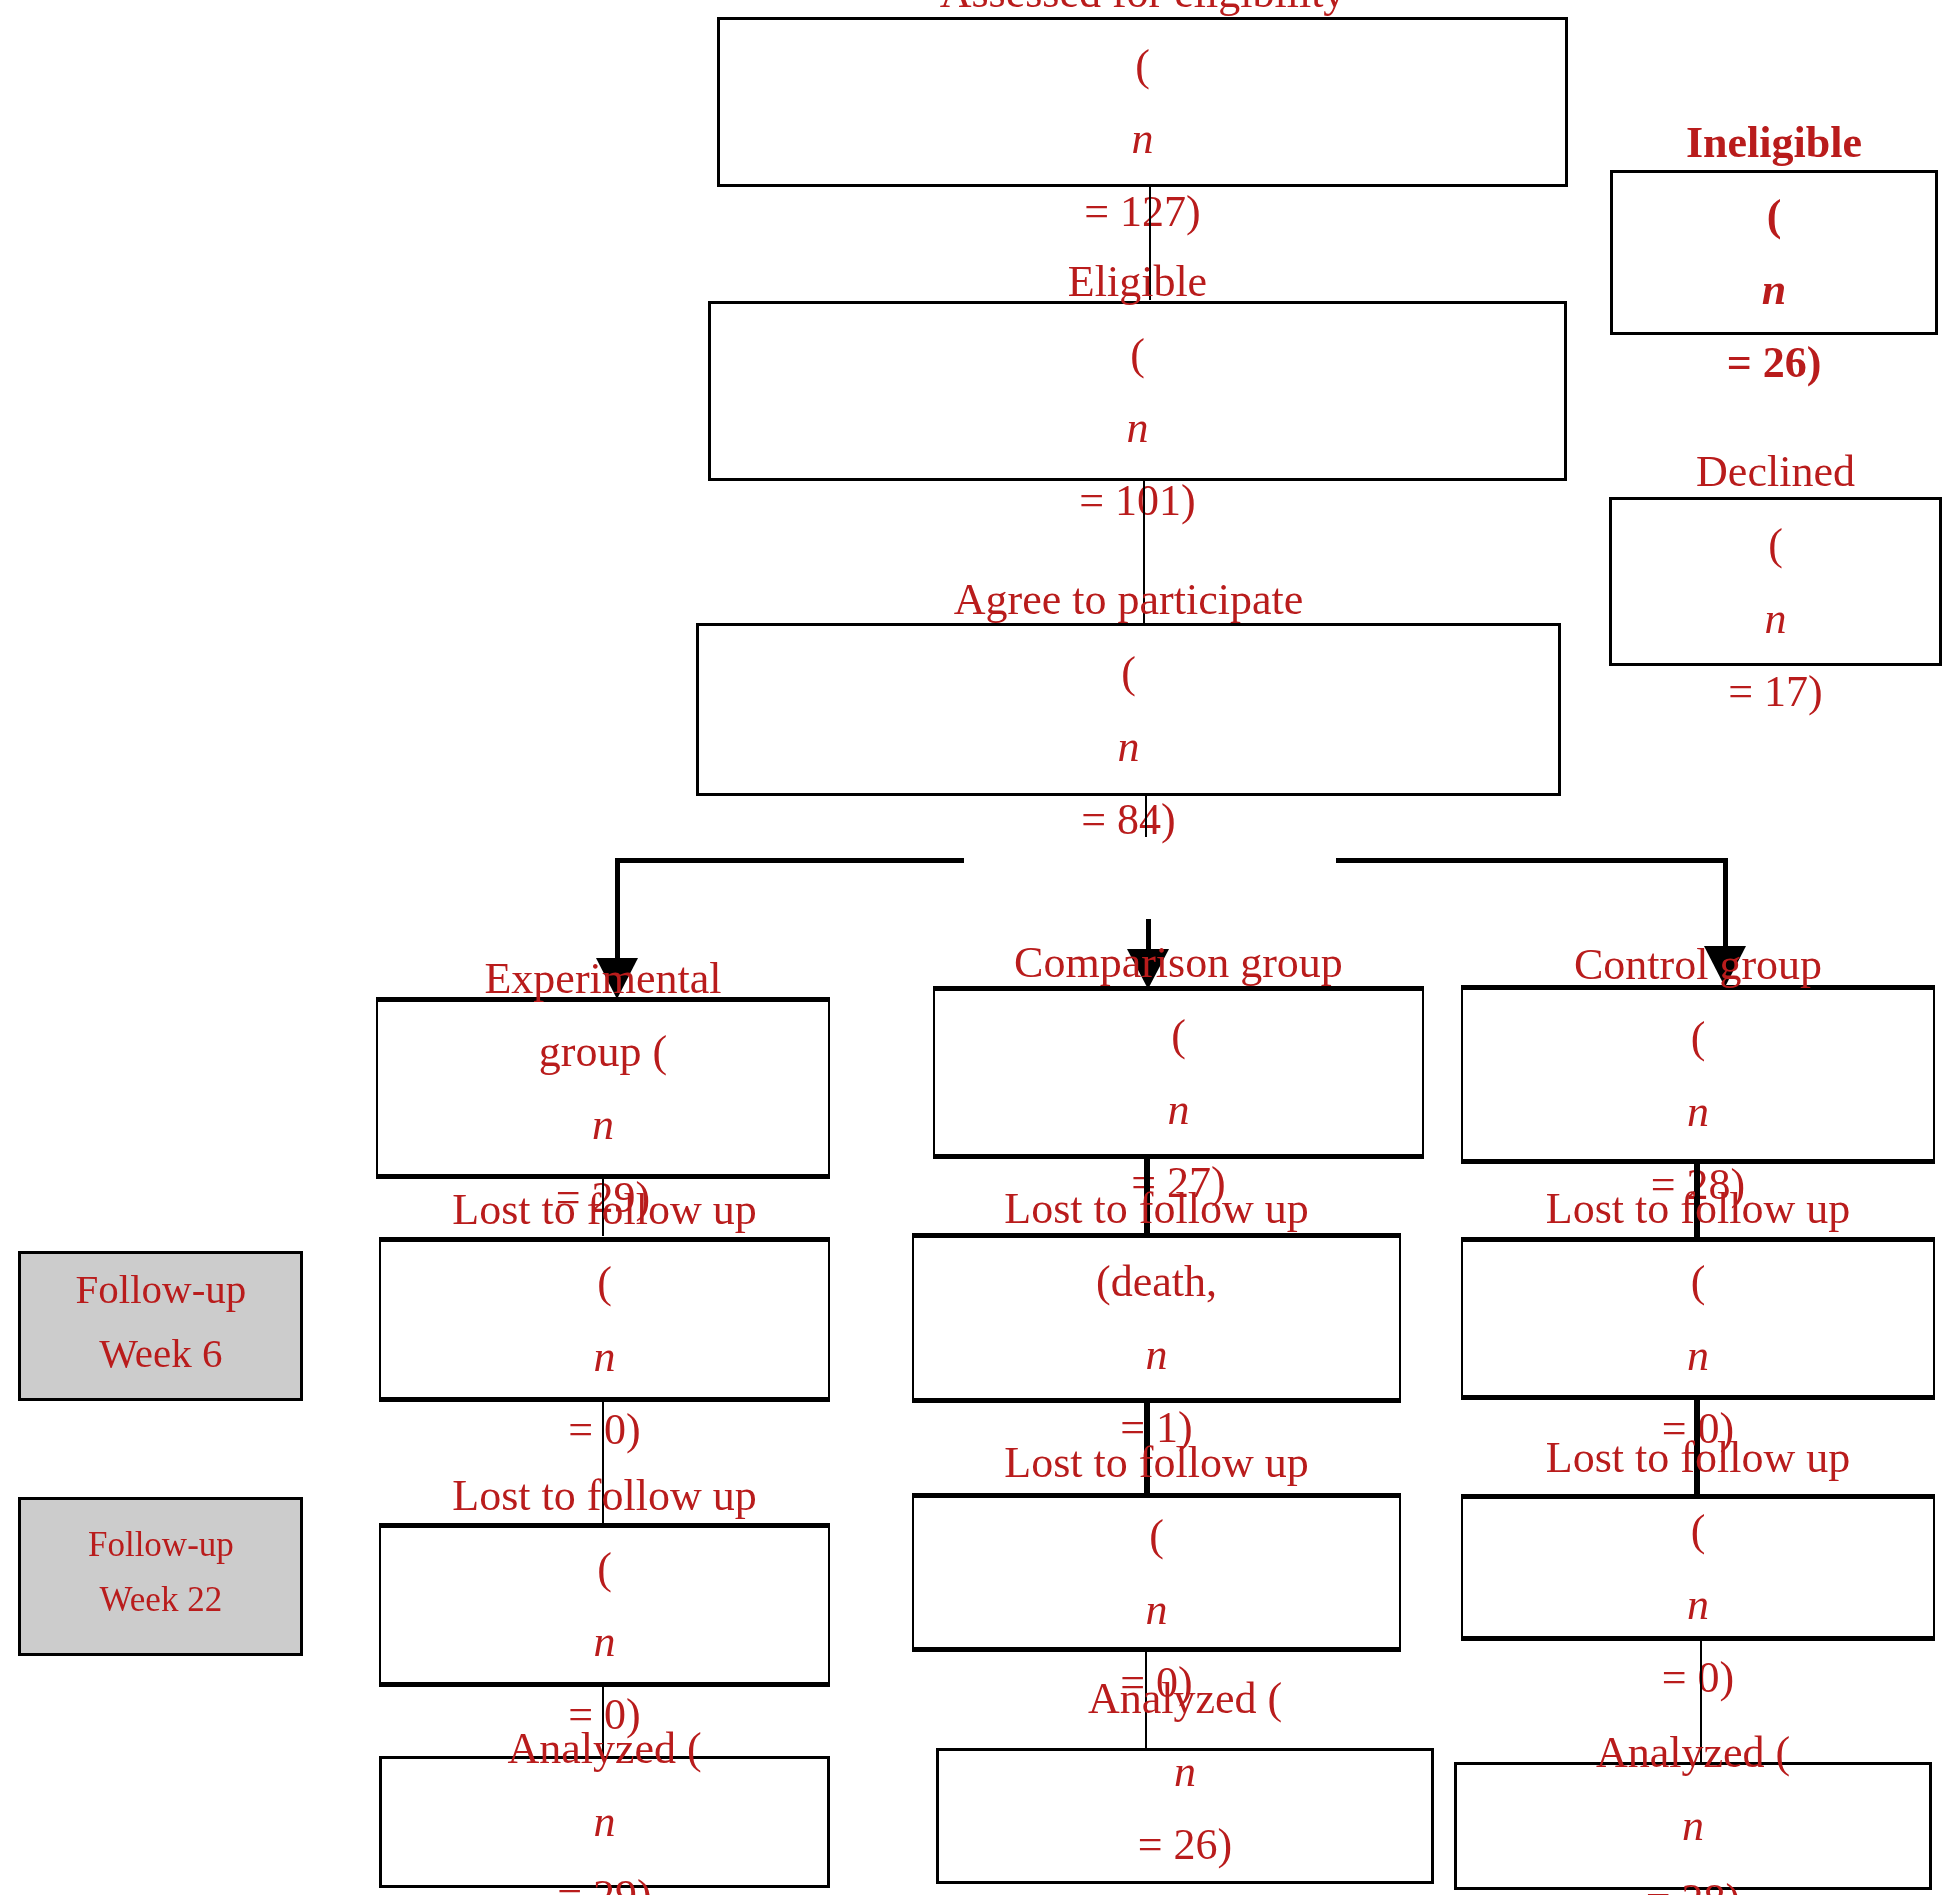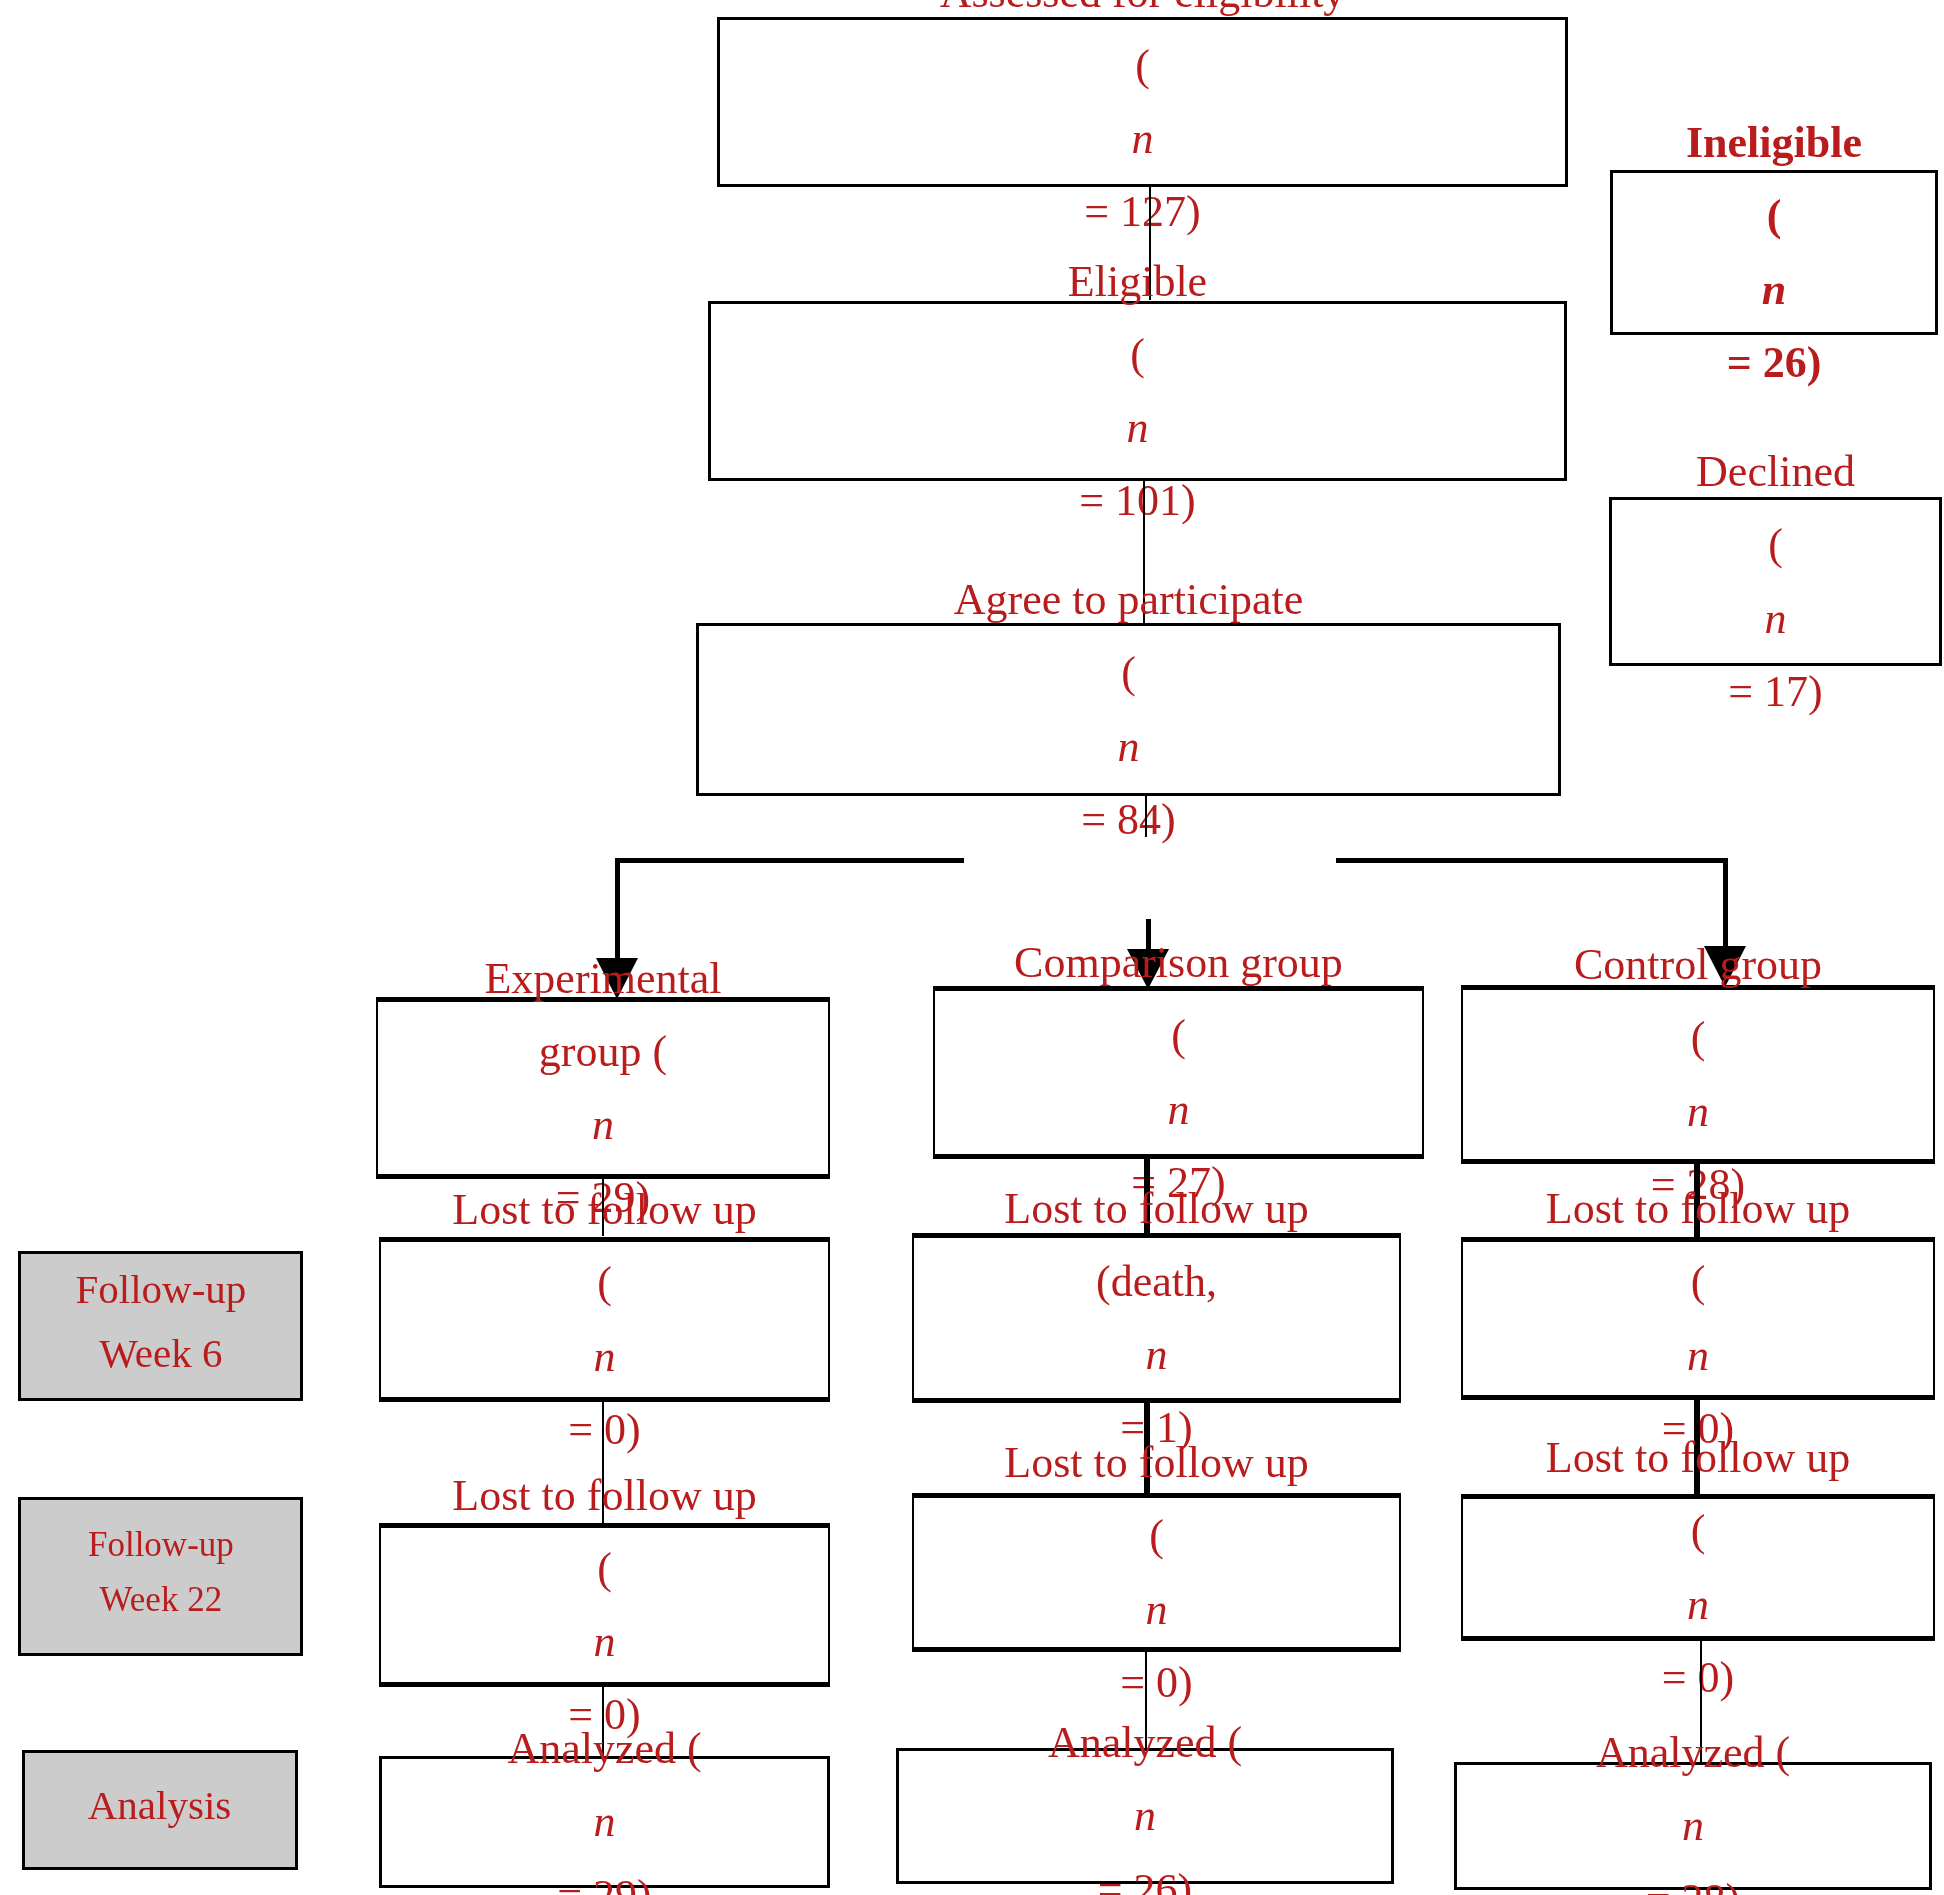--- a/index.html
+++ b/index.html
@@ -108,19 +108,18 @@
 
   <div class="box label small" style="left:18.4px; top:1497px; width:285px; height:159px;">Follow-up<br>Week 22</div>
   <div class="box hrow" style="left:379px; top:1523px; width:451px; height:164px;">Lost to follow up<br>(<i>n</i> = 0)</div>
   <div class="box hrow" style="left:912px; top:1493px; width:489px; height:159px;">Lost to follow up<br>(<i>n</i> = 0)</div>
   <div class="box hrow" style="left:1461px; top:1494px; width:474px; height:147px;">Lost to follow up<br>(<i>n</i> = 0)</div>
 
   <div class="line" style="left:602px; top:1687px; width:2.3px; height:69px;"></div>
   <div class="line" style="left:1145px; top:1652px; width:2.3px; height:96px;"></div>
   <div class="line" style="left:1700px; top:1641px; width:2.3px; height:121px;"></div>
 
-  <div class="box label" style="left:21.5px; top:1750px; width:276px; height:120px;">Analysis</div>
   <div class="box anbox" style="left:379px; top:1756px; width:451px; height:132px;">Analyzed (<i>n</i> = 29)</div>
-  <div class="box anbox" style="left:896px; top:1748px; width:498px; height:136px;">Analyzed (<i>n</i> = 26)</div>
+  <div class="box anbox" style="left:936px; top:1748px; width:498px; height:136px;justify-content:flex-end;">Analyzed (<i>n</i> = 26)</div>
   <div class="box anbox" style="left:1454px; top:1762px; width:478px; height:128px;">Analyzed (<i>n</i> = 28)</div>
 
 </div>
 
 
 </body></html>

